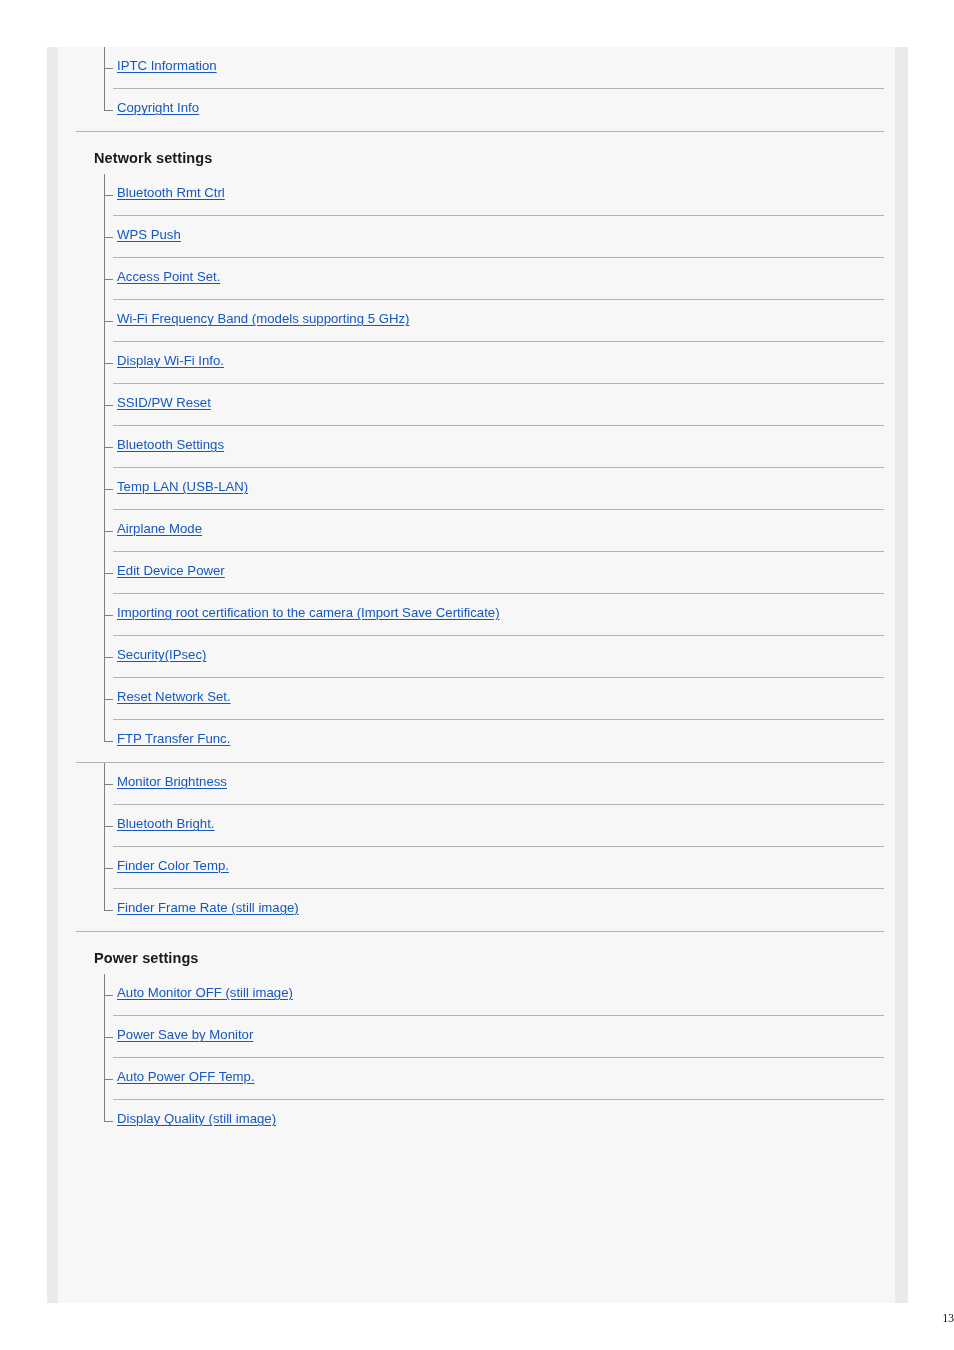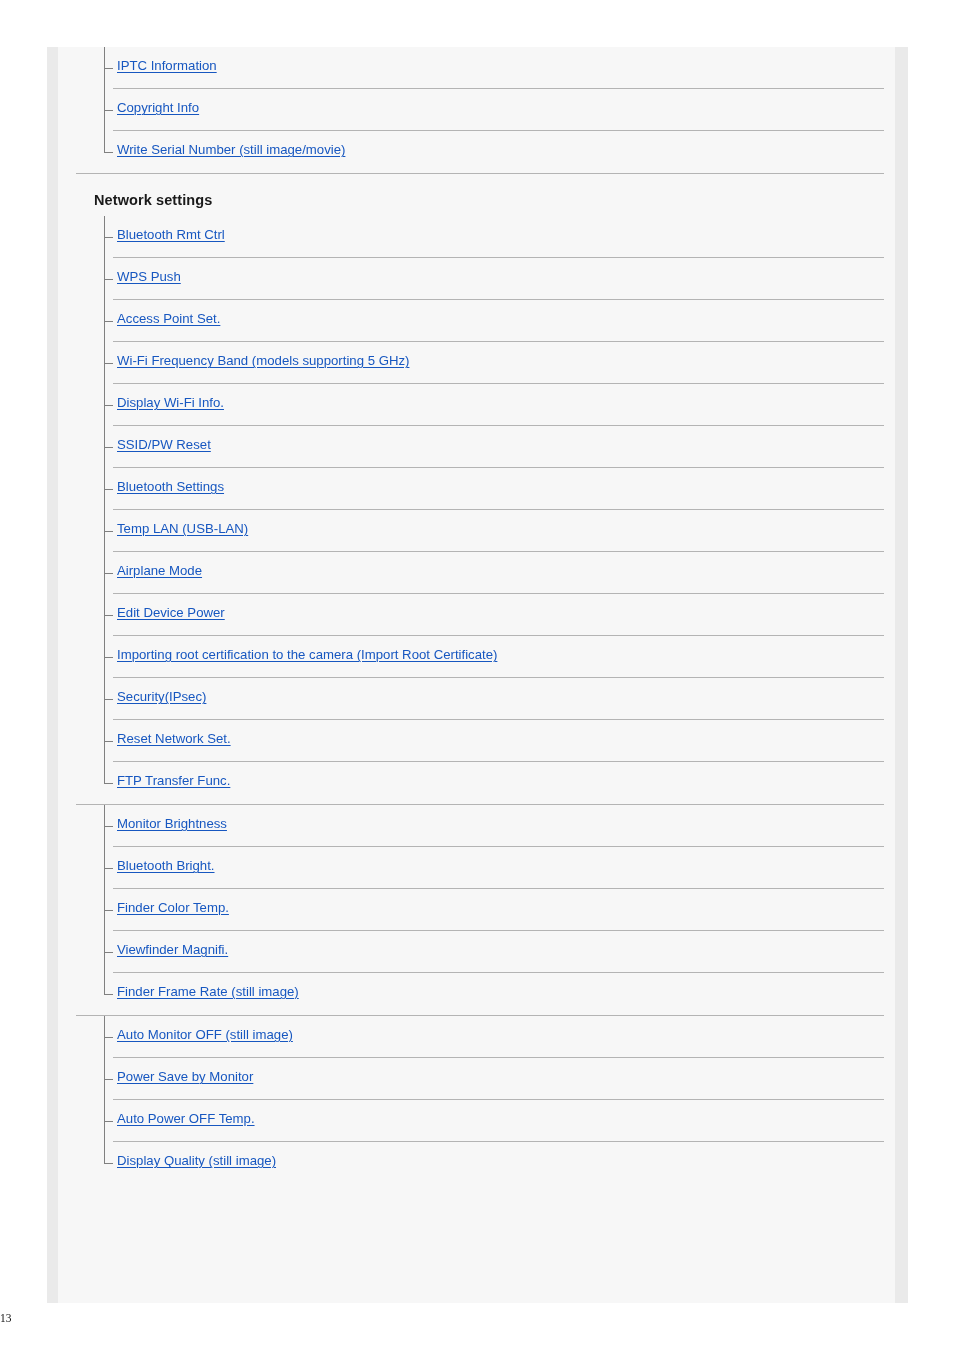--- a/index.html
+++ b/index.html
@@ -125,21 +125,21 @@
     background: #b4b4b4;
   }
   .tree-item:last-child .row-rule { display: none; }
 
   
   .page-number {
     position: absolute;
     left: 0;
     right: 0;
     top: 1312px;
-    text-align: left;
+    text-align: right;
     font-size: 11.5px;
     color: #111111;
     font-family: "Liberation Serif", serif;
   }
 </style>
 </head>
 <body>
 
 <div class="page">
 
@@ -151,23 +151,20 @@
         <div class="section">
           <div class="tree">
             <div class="tree-item">
               <span class="row-link">IPTC Information</span>
               <div class="row-rule"></div>
             </div>
             <div class="tree-item">
               <span class="row-link">Copyright Info</span>
               <div class="row-rule"></div>
             </div>
-            <div class="tree-item">
-              <span class="row-link">Write Serial Number (still image/movie)</span>
-            </div>
           </div>
         </div>
         <div class="section">
           <div class="section-rule"></div>
           <div class="section-title">Network settings</div>
           <div class="tree">
             <div class="tree-item">
               <span class="row-link">Bluetooth Rmt Ctrl</span>
               <div class="row-rule"></div>
             </div>
@@ -201,21 +198,21 @@
             </div>
             <div class="tree-item">
               <span class="row-link">Airplane Mode</span>
               <div class="row-rule"></div>
             </div>
             <div class="tree-item">
               <span class="row-link">Edit Device Power</span>
               <div class="row-rule"></div>
             </div>
             <div class="tree-item">
-              <span class="row-link">Importing root certification to the camera (Import Root Certificate)</span>
+              <span class="row-link">Importing root certification to the camera (Import Save Certificate)</span>
               <div class="row-rule"></div>
             </div>
             <div class="tree-item">
               <span class="row-link">Security(IPsec)</span>
               <div class="row-rule"></div>
             </div>
             <div class="tree-item">
               <span class="row-link">Reset Network Set.</span>
               <div class="row-rule"></div>
             </div>
@@ -233,30 +230,27 @@
             </div>
             <div class="tree-item">
               <span class="row-link">Bluetooth Bright.</span>
               <div class="row-rule"></div>
             </div>
             <div class="tree-item">
               <span class="row-link">Finder Color Temp.</span>
               <div class="row-rule"></div>
             </div>
             <div class="tree-item">
-              <span class="row-link">Viewfinder Magnifi.</span>
-              <div class="row-rule"></div>
-            </div>
-            <div class="tree-item">
               <span class="row-link">Finder Frame Rate (still image)</span>
             </div>
           </div>
         </div>
         <div class="section">
           <div class="section-rule"></div>
+          <div class="section-title">Power settings</div>
           <div class="tree">
             <div class="tree-item">
               <span class="row-link">Auto Monitor OFF (still image)</span>
               <div class="row-rule"></div>
             </div>
             <div class="tree-item">
               <span class="row-link">Power Save by Monitor</span>
               <div class="row-rule"></div>
             </div>
             <div class="tree-item">

